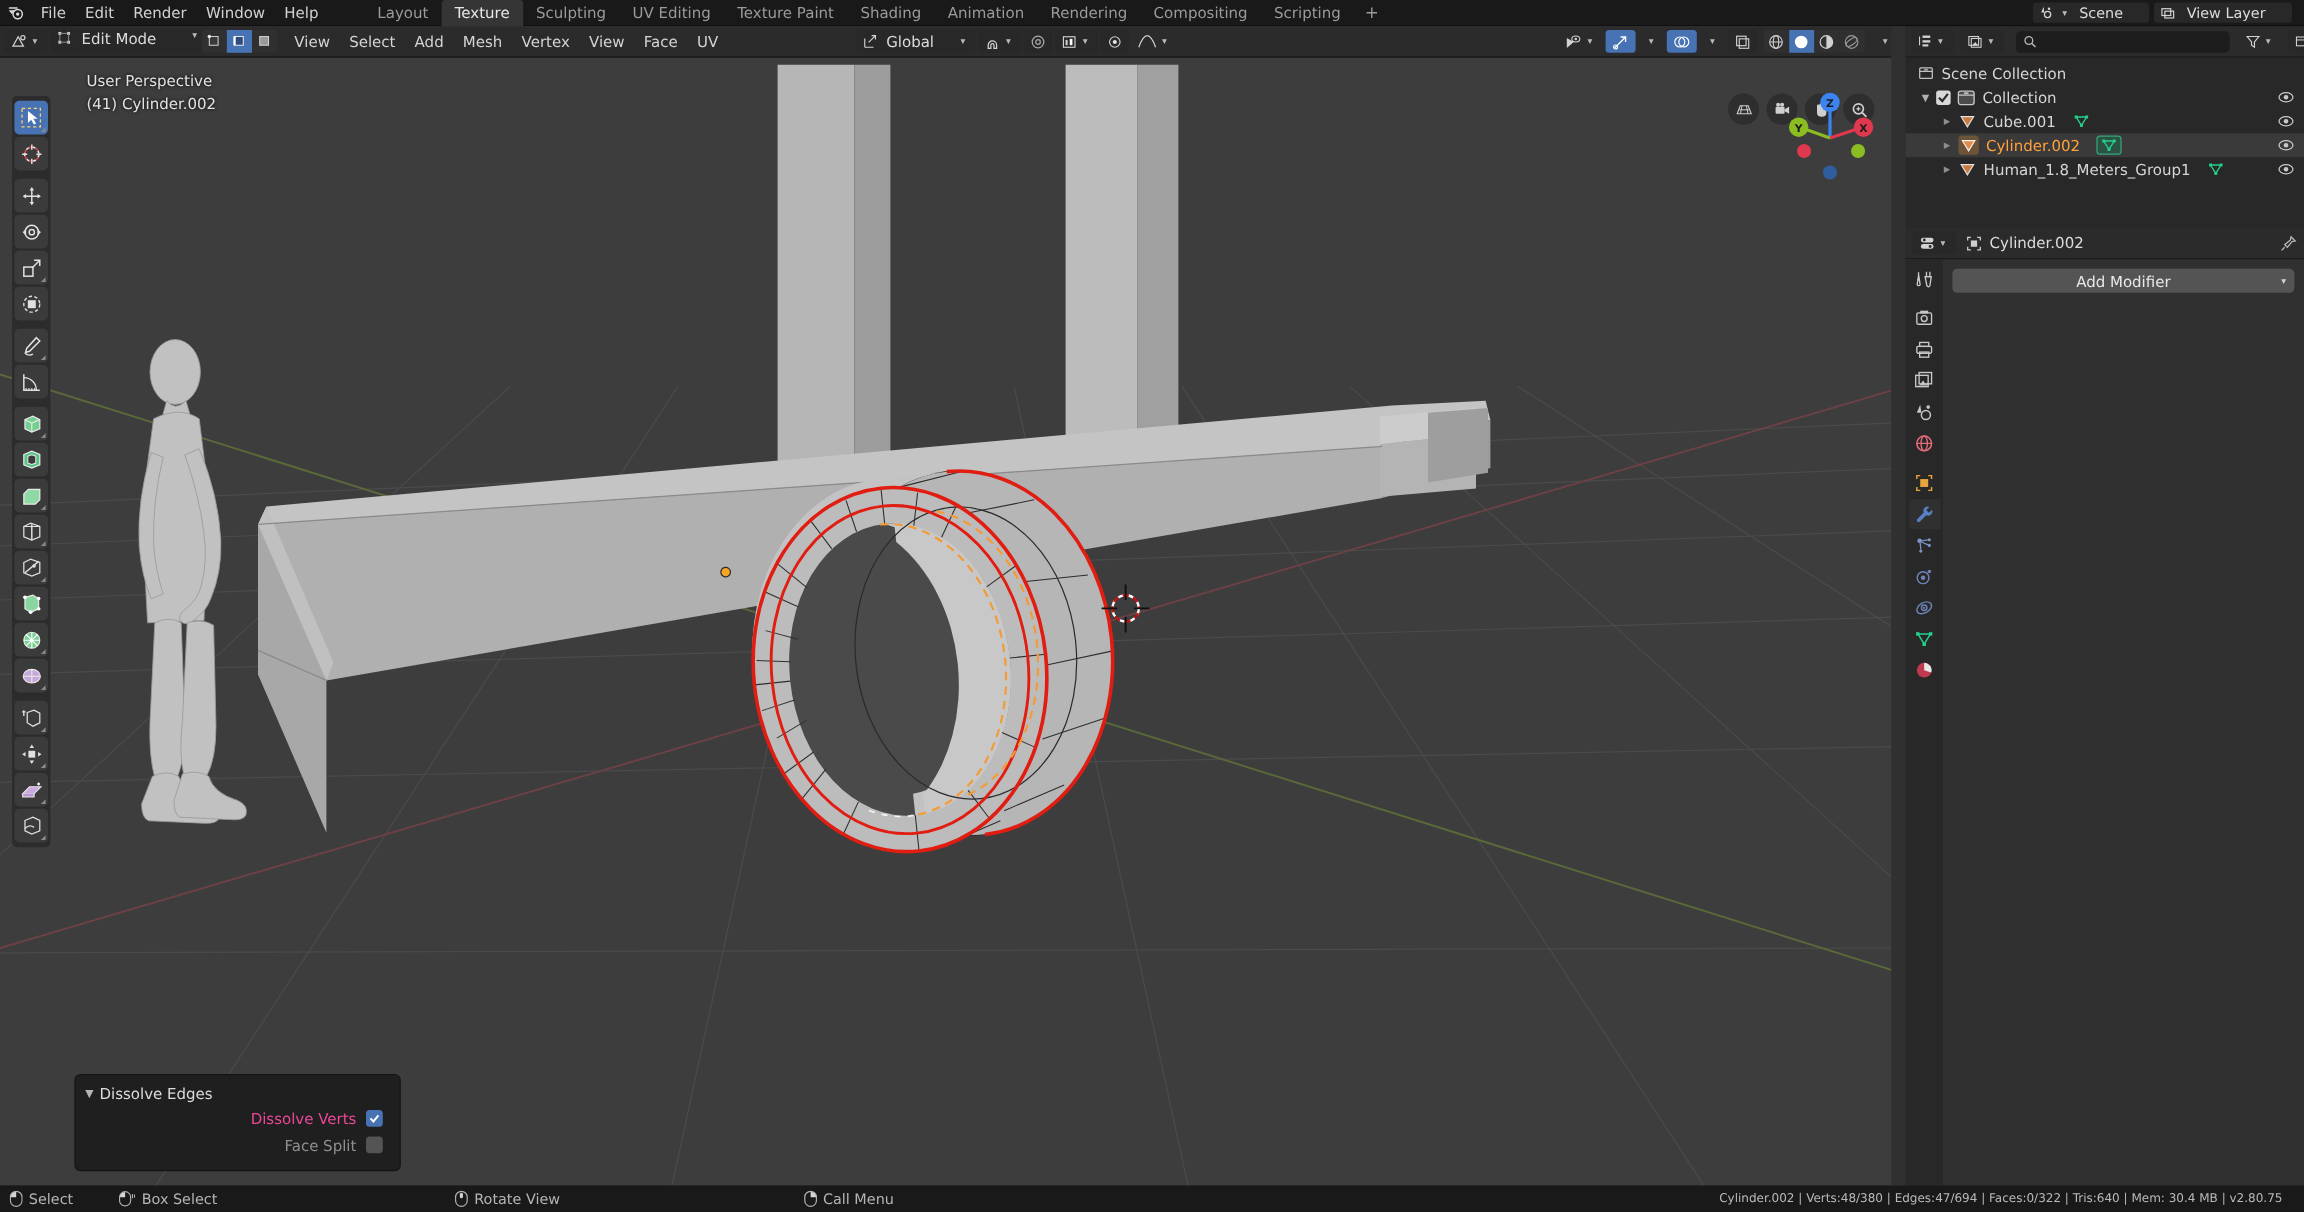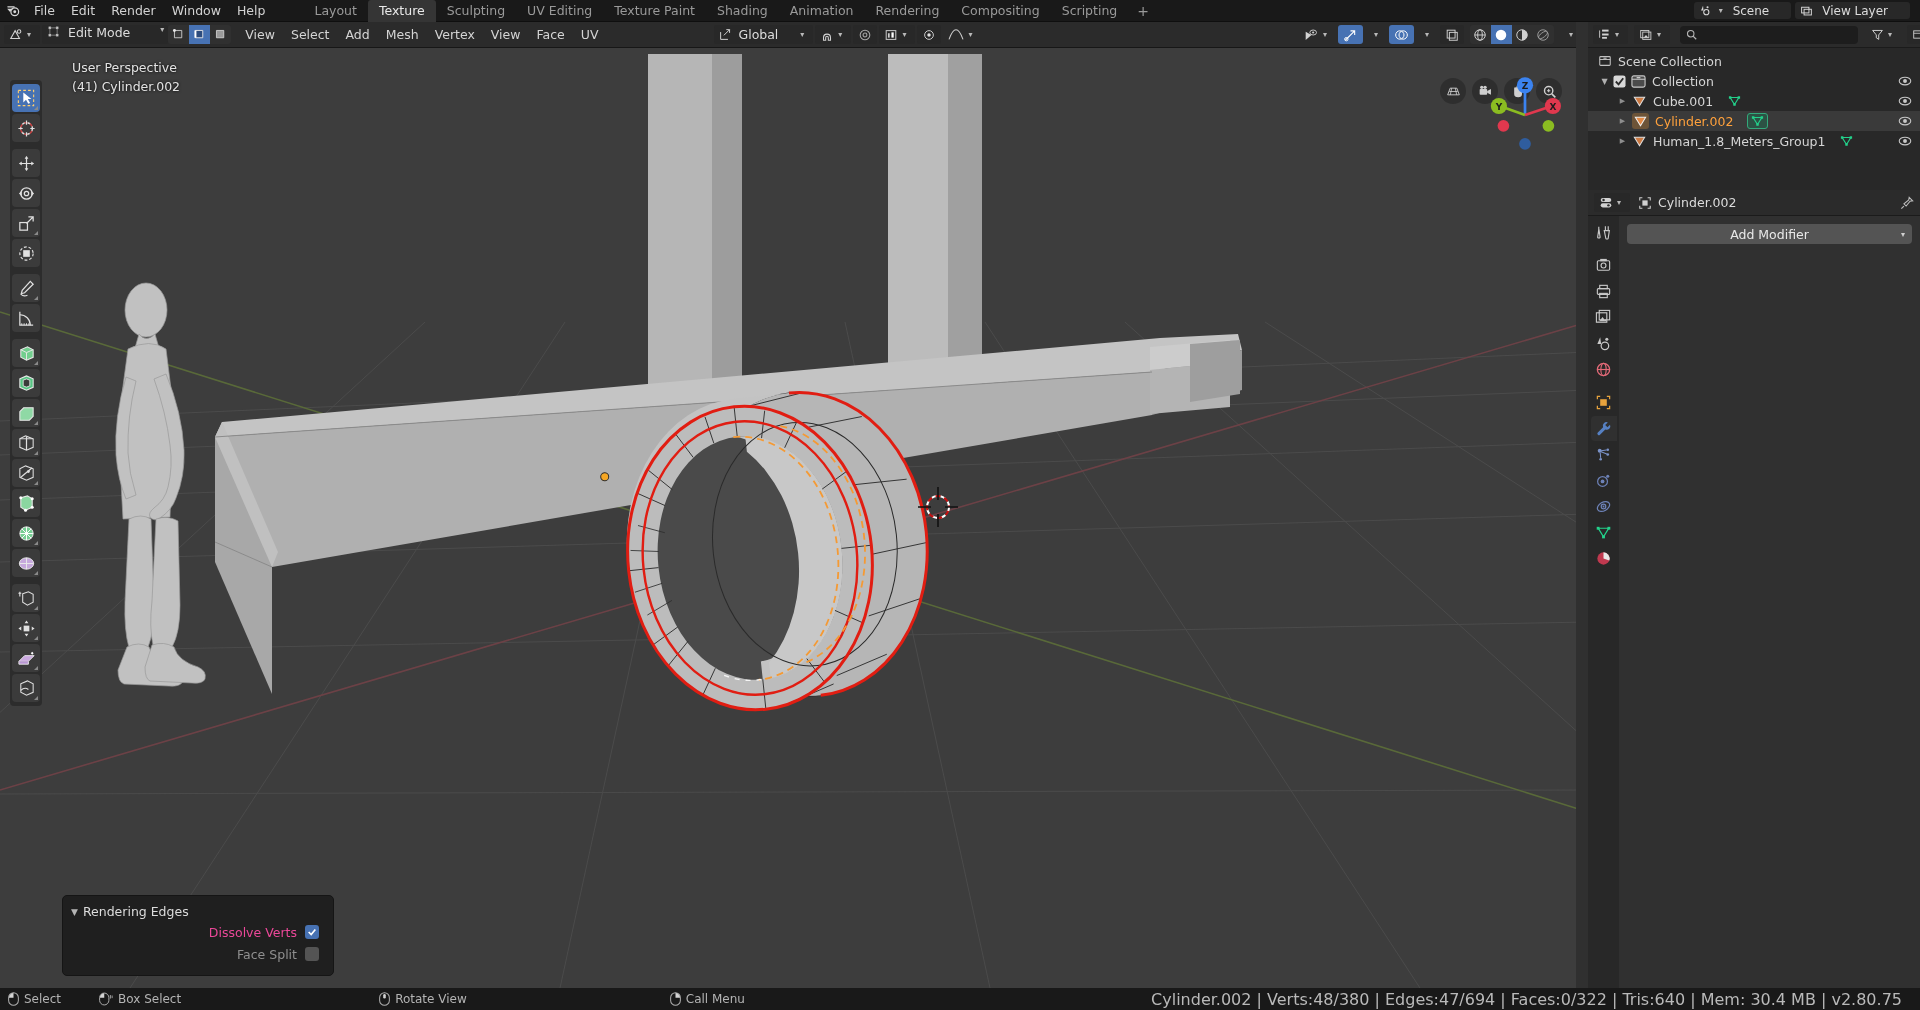--- a/index.html
+++ b/index.html
@@ -185,21 +185,21 @@
   .ptab.on { background: #303030; }
   .ptgap { height: 7px; }
 
   
   .statusbar {
     position: absolute; left: 0; bottom: 0; width: 1920px; height: 22px;
     background: #191919; display: flex; align-items: center; padding: 0 8px;
     font-size: 12px; color: #b4b4b4;
   }
   .sb-item { display: flex; align-items: center; gap: 5px; margin-right: 38px; }
-  .sb-right { margin-left: auto; color: #b9b9b9; font-size: 16px; padding-right: 10px; }
+  .sb-right { margin-left: auto; color: #b9b9b9; font-size: 10px; padding-right: 10px; }
 
   svg { display: block; }
 </style>
 </head>
 <body>
 
 <div id="app">
 
   <div class="topbar">
     <div class="blender-logo">
@@ -763,21 +763,21 @@
       <text x="50" y="21" font-size="10" fill="#1c1c1c" text-anchor="middle" font-family="DejaVu Sans, sans-serif" font-weight="bold">Z</text>
       <circle cx="21" cy="40" r="9" fill="#8bbc21"></circle>
       <text x="21" y="44" font-size="10" fill="#1c1c1c" text-anchor="middle" font-family="DejaVu Sans, sans-serif" font-weight="bold">Y</text>
       <circle cx="81" cy="40" r="9" fill="#e0384e"></circle>
       <text x="81" y="44" font-size="10" fill="#1c1c1c" text-anchor="middle" font-family="DejaVu Sans, sans-serif" font-weight="bold">X</text>
     </svg>
 
     <div class="oppanel">
       <div class="op-title">
         <span style="font-size:9px;color:#b4b4b4">▼</span>
-        <span class="t">Rendering Edges</span>
+        <span class="t">Dissolve Edges</span>
       </div>
       <div class="op-row">
         <span class="rl">Dissolve Verts</span>
         <span class="cbx on">
           <svg width="10" height="10" viewBox="0 0 12 12">
               <path d="M2 6 L5 9 L10 3" fill="none" stroke="#ffffff" stroke-width="2"></path>
             </svg>
         </span>
       </div>
       <div class="op-row">

